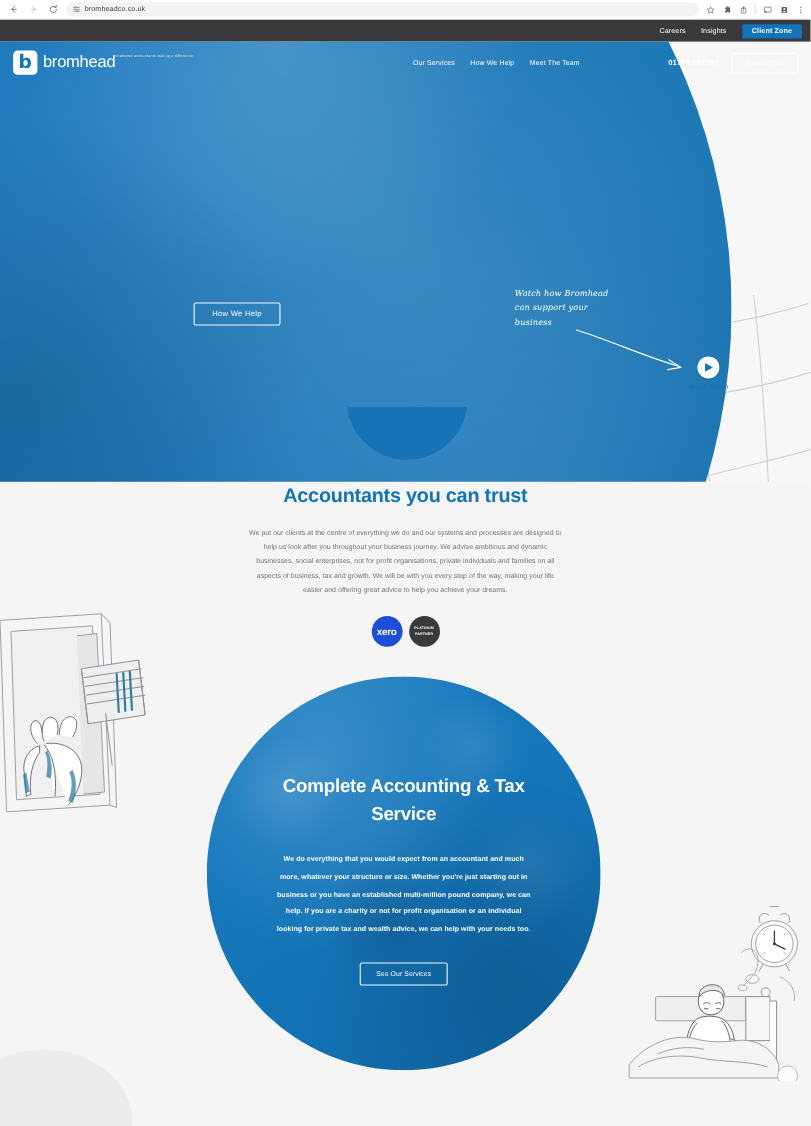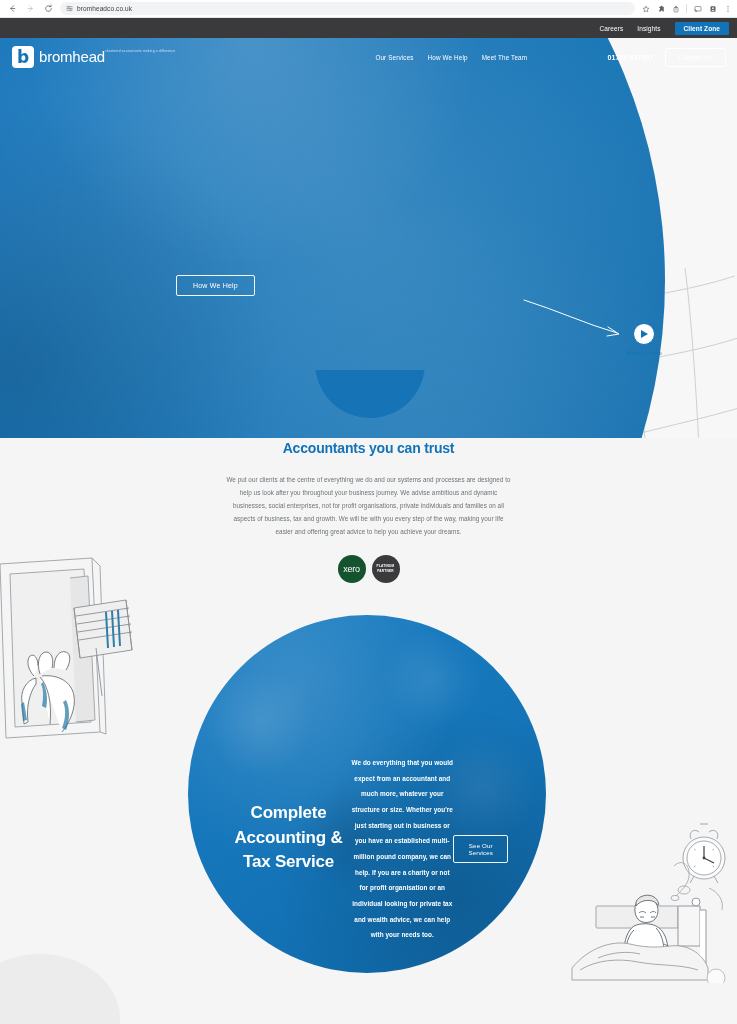--- a/index.html
+++ b/index.html
@@ -146,47 +146,47 @@
   .play-tri {
     width: 0; height: 0; border-left: 7px solid #1273b8;
     border-top: 4.5px solid transparent; border-bottom: 4.5px solid transparent;
     margin-left: 2px;
   }
   .watch-label { color: #1273b8; font-size: 6.2px; letter-spacing: 0.1px; }
 
   
   .trust { position: absolute; top: 440px; left: 0; width: 737px; text-align: center; }
   .trust h2 {
-    color: #1273b8; font-size: 14px; font-weight: bold; letter-spacing: -0.2px;
+    color: #1273b8; font-size: 18px; font-weight: bold; letter-spacing: -0.2px;
   }
   .trust p {
     margin: 18px auto 0; width: 285px; color: #6b7378; font-size: 6.3px;
     line-height: 2.05; letter-spacing: 0.05px;
   }
   .badges { margin-top: 16px; display: flex; justify-content: center; gap: 6px; }
   .badge-xero {
-    width: 28px; height: 28px; border-radius: 50%; background: #14532d;
+    width: 28px; height: 28px; border-radius: 50%; background: #1d4ed8;
     display: flex; align-items: center; justify-content: center;
-    color: #fff; font-size: 9px; letter-spacing: -0.3px; font-weight: 400;
+    color: #fff; font-size: 9px; letter-spacing: -0.3px; font-weight: 700;
   }
   .badge-plat {
     width: 28px; height: 28px; border-radius: 50%; background: #3a3a3c;
     display: flex; flex-direction: column; align-items: center; justify-content: center;
     color: #fff; font-size: 3.2px; line-height: 1.45; letter-spacing: 0.2px; font-weight: bold;
   }
 
   
   .big-circle {
     position: absolute; left: 188px; top: 615px; width: 358px; height: 358px;
     border-radius: 50%; overflow: hidden;
     background:
       radial-gradient(ellipse at 30% 20%, rgba(255,255,255,0.14) 0%, rgba(255,255,255,0) 45%),
       radial-gradient(ellipse at 75% 78%, rgba(0,0,0,0.16) 0%, rgba(0,0,0,0) 48%),
       linear-gradient(150deg, #1c7ec3 0%, #1576ba 45%, #0f6aab 100%);
-    display: flex; flex-direction: row; align-items: center;
+    display: flex; flex-direction: column; align-items: center;
     padding: 88px 38px 0; text-align: center;
   }
   .big-circle .noise {
     position:absolute; inset:0;
     background:
       radial-gradient(circle at 20% 30%, rgba(255,255,255,0.10) 0%, rgba(255,255,255,0) 14%),
       radial-gradient(circle at 68% 18%, rgba(255,255,255,0.09) 0%, rgba(255,255,255,0) 13%),
       radial-gradient(circle at 45% 62%, rgba(0,0,0,0.10) 0%, rgba(0,0,0,0) 18%),
       radial-gradient(circle at 82% 48%, rgba(255,255,255,0.07) 0%, rgba(255,255,255,0) 16%);
   }
@@ -331,20 +331,21 @@
         <a href="#">Meet The Team</a>
       </div>
       <div class="header-right">
         <span class="phone">01752 697397</span>
         <span class="contact-btn">Contact Us</span>
       </div>
     </div>
 
     <div class="hero-btn">How We Help</div>
 
+    <div class="watch-script">Watch how Bromhead can support your business</div>
     <svg class="watch-arrow" width="110" height="45" viewBox="0 0 110 45">
       <path d="M2 4 C34 14 64 28 95 37" fill="none" stroke="#ffffff" stroke-width="1" stroke-linecap="round"></path>
       <path d="M86 31 L97 38 L85 40" fill="none" stroke="#ffffff" stroke-width="1" stroke-linecap="round" stroke-linejoin="round"></path>
     </svg>
 
     <div class="watch-video">
       <span class="play-circle">
           <span class="play-tri"></span>
         </span>
       <span class="watch-label">Watch Video</span>

